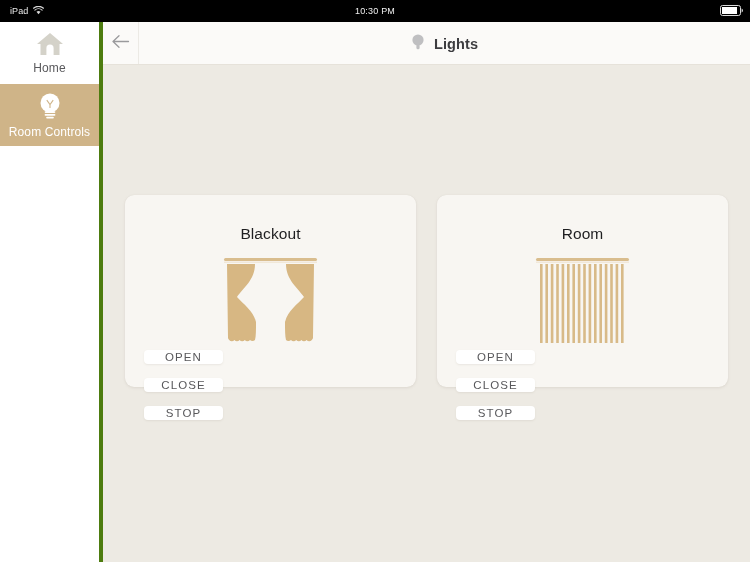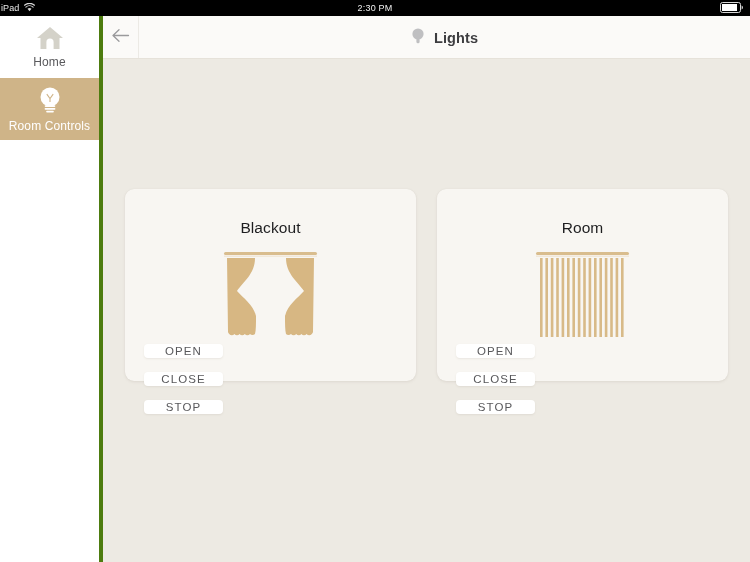--- a/index.html
+++ b/index.html
@@ -10,28 +10,28 @@
   body {
     width: 750px;
     height: 562px;
     overflow: hidden;
     font-family: "Liberation Sans", sans-serif;
     -webkit-font-smoothing: antialiased;
   }
 
   
   .status-bar {
-    height: 16px;
+    height: 22px;
     background: #000000;
     display: flex;
     align-items: center;
     position: relative;
     color: #ffffff;
     font-size: 9px;
-    padding: 0 1px;
+    padding: 0 10px;
     box-sizing: border-box;
   }
   .status-left {
     display: flex;
     align-items: center;
     gap: 5px;
   }
   .status-device { font-size: 9px; letter-spacing: .1px; color:#e8e8e8; }
   .wifi-icon { display:block; }
   .status-time {
@@ -225,21 +225,21 @@
   <div class="status-left">
     <span class="status-device">iPad</span>
     <span class="wifi-icon">
       <svg width="11" height="9" viewBox="0 0 11 9">
         <path d="M5.5 8.2 L3.5 5.8 a3.1 3.1 0 0 1 4 0 Z" fill="#d8d8d8"></path>
         <path d="M1.9 4.1 a5.4 5.4 0 0 1 7.2 0" stroke="#d8d8d8" stroke-width="1.15" fill="none" stroke-linecap="round"></path>
         <path d="M0.5 2.2 a7.6 7.6 0 0 1 10 0" stroke="#d8d8d8" stroke-width="1.15" fill="none" stroke-linecap="round"></path>
       </svg>
     </span>
   </div>
-  <div class="status-time">2:30 PM</div>
+  <div class="status-time">10:30 PM</div>
   <div class="status-right">
     <span>
       <svg width="24" height="11" viewBox="0 0 24 11">
         <rect x="0.5" y="0.5" width="20" height="10" rx="2" ry="2" fill="none" stroke="#d9d9d9" stroke-width="1"></rect>
         <rect x="2" y="2" width="15" height="7" fill="#ffffff"></rect>
         <path d="M21.6 3.6 v3.8 a2 2 0 0 0 0-3.8 Z" fill="#d9d9d9"></path>
       </svg>
     </span>
   </div>
 </div>

